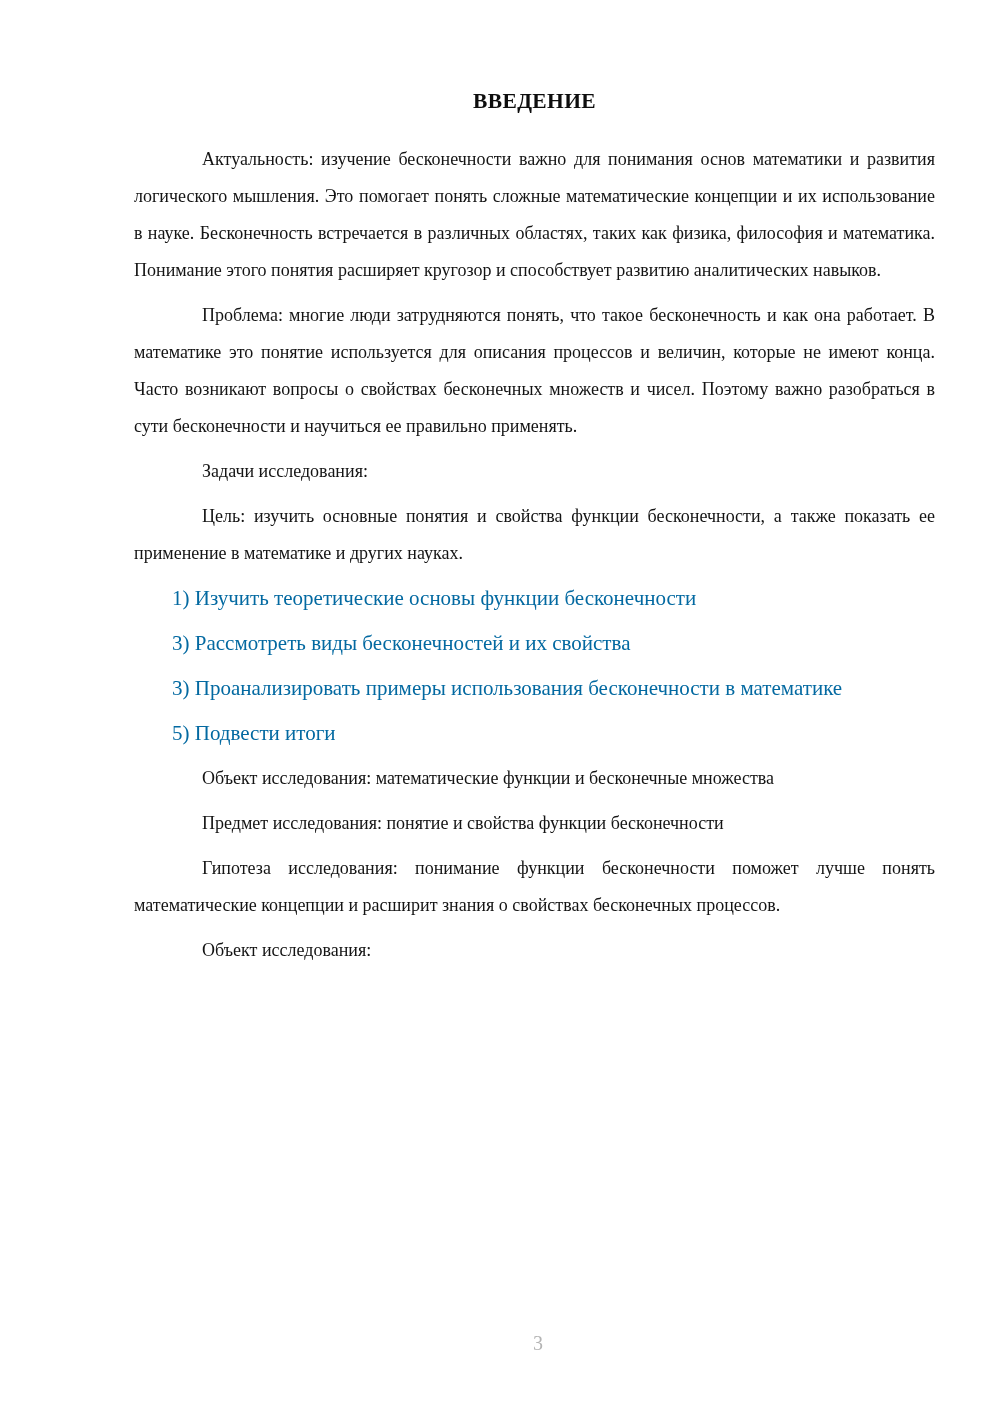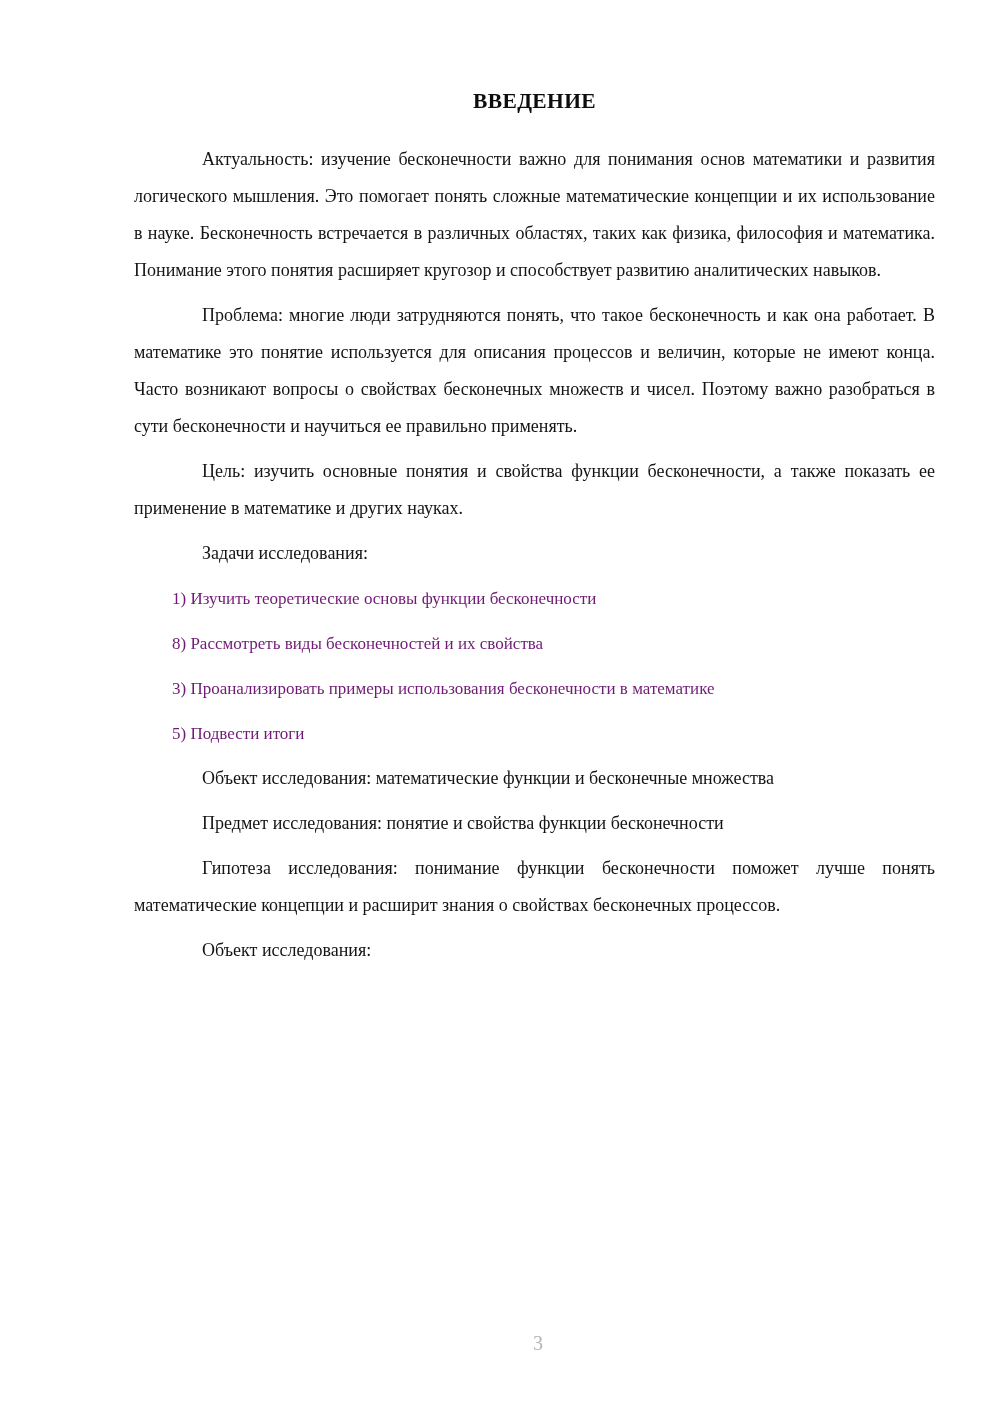--- a/index.html
+++ b/index.html
@@ -48,27 +48,27 @@
     font-size: 18px;
     line-height: 37px;
     text-align: justify;
     text-justify: inter-word;
     margin: 0 0 8px 0;
     text-indent: 68px;
     color: #141414;
   }
 
   .list-item {
-    font-size: 17px;
+    font-size: 21px;
     line-height: 37px;
     text-align: justify;
     text-justify: inter-word;
     margin: 0 0 8px 0;
     text-indent: 38px;
-    color: #701a75;
+    color: #0369a1;
   }
 
   .list-item.short {
     text-align: left;
   }
 
   .para.short {
     text-align: left;
   }
 
@@ -91,27 +91,27 @@
 <div class="page">
 
   <div class="content">
 
     <h1 class="doc-heading">ВВЕДЕНИЕ</h1>
 
     <p class="para">Актуальность: изучение бесконечности важно для понимания основ математики и развития логического мышления. Это помогает понять сложные математические концепции и их использование в науке. Бесконечность встречается в различных областях, таких как физика, философия и математика. Понимание этого понятия расширяет кругозор и способствует развитию аналитических навыков.</p>
 
     <p class="para">Проблема: многие люди затрудняются понять, что такое бесконечность и как она работает. В математике это понятие используется для описания процессов и величин, которые не имеют конца. Часто возникают вопросы о свойствах бесконечных множеств и чисел. Поэтому важно разобраться в сути бесконечности и научиться ее правильно применять.</p>
 
+    <p class="para short">Задачи исследования:</p>
+
     <p class="para">Цель: изучить основные понятия и свойства функции бесконечности, а также показать ее применение в математике и других науках.</p>
-
-    <p class="para short">Задачи исследования:</p>
 
     <p class="list-item short">1) Изучить теоретические основы функции бесконечности</p>
 
-    <p class="list-item short">8) Рассмотреть виды бесконечностей и их свойства</p>
+    <p class="list-item short">3) Рассмотреть виды бесконечностей и их свойства</p>
 
     <p class="list-item">3) Проанализировать примеры использования бесконечности в математике</p>
 
 
     <p class="list-item short">5) Подвести итоги</p>
 
     <p class="para">Объект исследования: математические функции и бесконечные множества</p>
 
     <p class="para short">Предмет исследования: понятие и свойства функции бесконечности</p>
 

